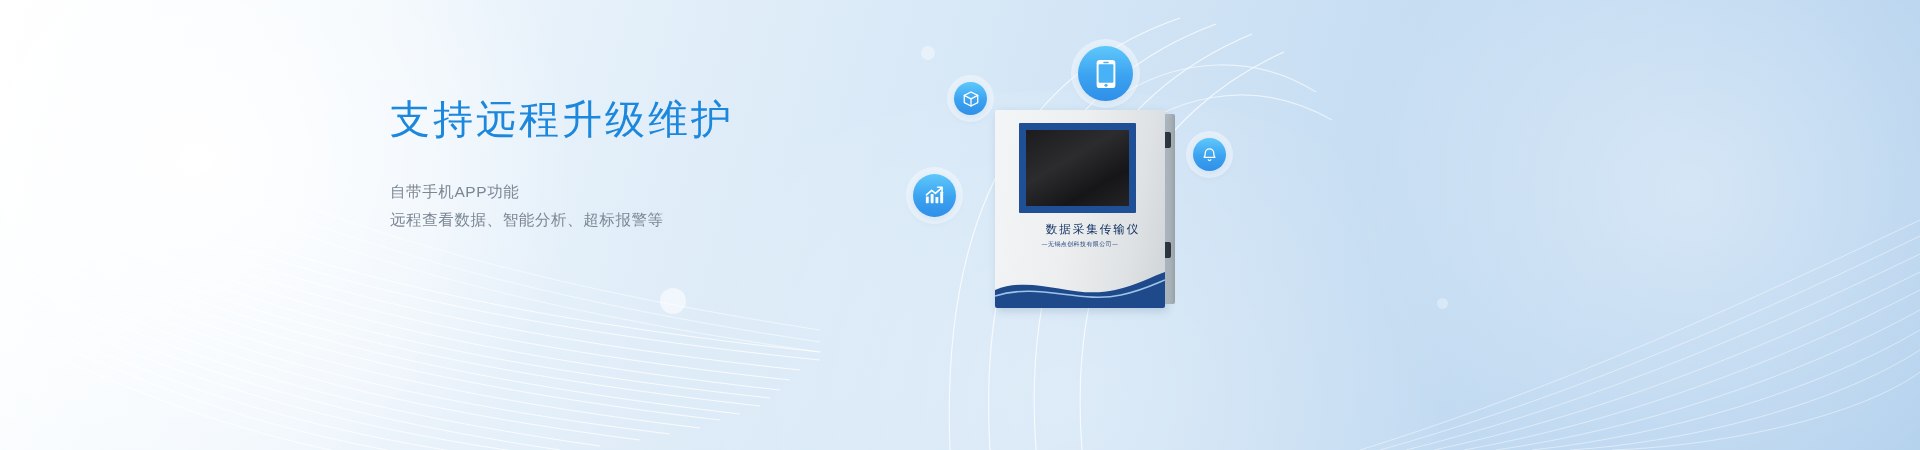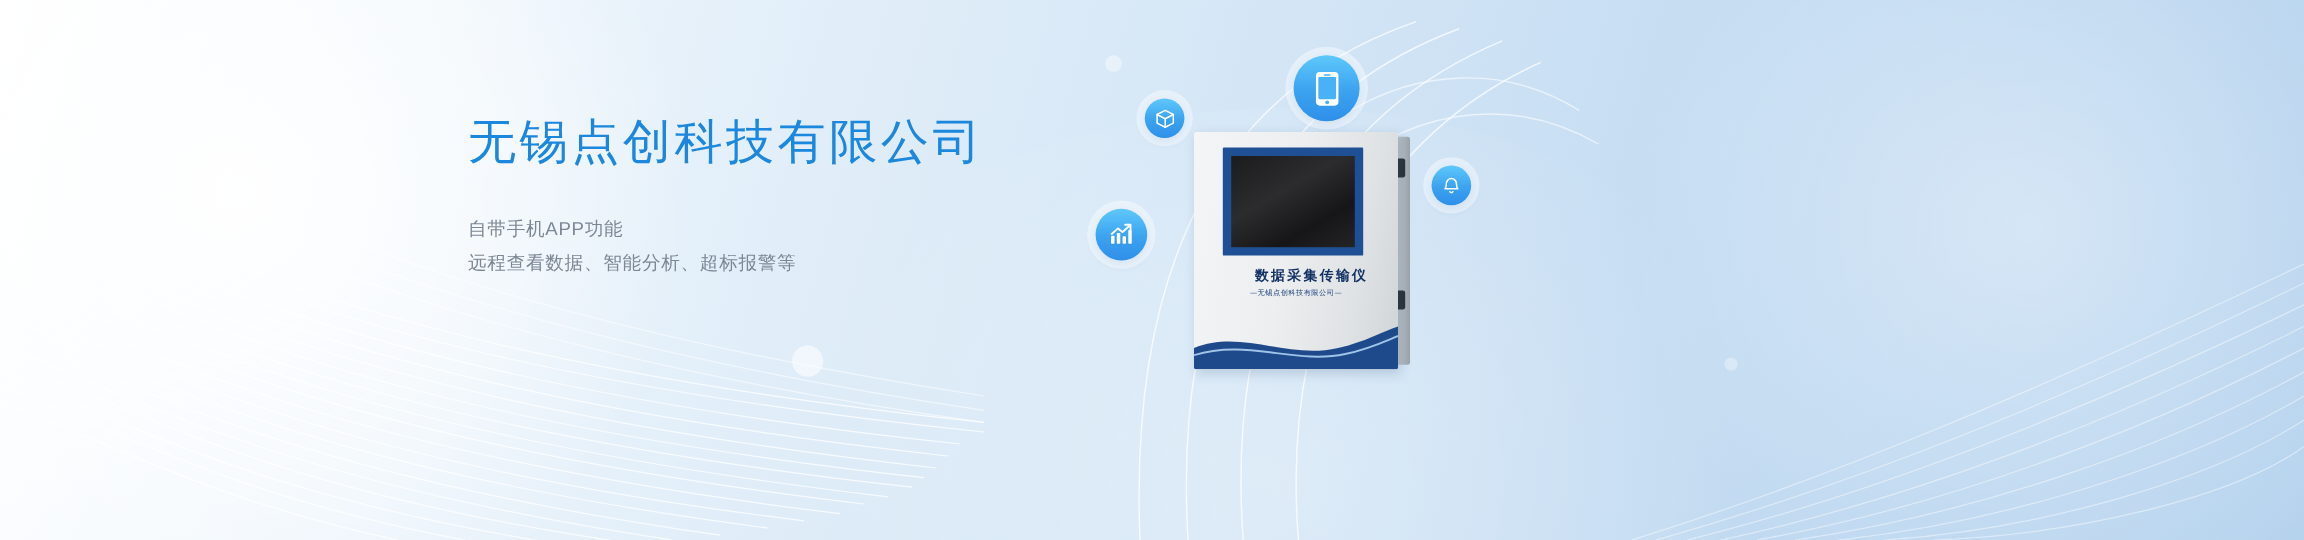--- a/index.html
+++ b/index.html
@@ -51,21 +51,21 @@
   
   .device{position:absolute;left:115px;top:110px;width:180px;height:200px;}
   .dev-body{position:absolute;left:0;top:0;width:170px;height:198px;
     background:linear-gradient(100deg,#f4f5f6 0%,#eceeef 46%,#dfe2e4 78%,#cfd4d7 100%);
     border-radius:2px;box-shadow:2px 3px 9px rgba(60,95,135,.22);}
   .dev-screen{position:absolute;left:24px;top:13px;width:117px;height:90px;
     background:#1f4f94;padding:7px;box-sizing:border-box;border-radius:1px;}
   .dev-screen i{display:block;width:100%;height:100%;
     background:linear-gradient(150deg,#1c1c1e 0%,#2c2c2e 40%,#161618 72%,#242426 100%);}
   .dev-label{position:absolute;left:0;top:112px;width:170px;text-align:center;}
-  .dev-name{font-family:"DejaVu Serif","Liberation Serif",serif;font-size:11.5px;letter-spacing:2px;color:#123163;font-weight:700;padding-left:26px;}
+  .dev-name{font-family:"DejaVu Serif","Liberation Serif",serif;font-size:11.5px;letter-spacing:2px;color:#123163;font-weight:400;padding-left:26px;}
   .dev-sub{font-family:"DejaVu Serif","Liberation Serif",serif;font-size:6px;letter-spacing:.4px;color:#1b3f7a;margin-top:3px;}
   .dev-wave{position:absolute;left:0;bottom:0;width:170px;height:44px;overflow:hidden;border-radius:0 0 2px 2px;}
   .dev-side{position:absolute;left:168px;top:4px;width:12px;height:190px;
     background:linear-gradient(90deg,#c3c9cd 0%,#aeb5ba 60%,#9aa2a8 100%);border-radius:0 2px 2px 0;}
   .knob{position:absolute;left:167px;width:9px;height:16px;background:#2b3136;border-radius:2px;}
   .knob1{top:22px;} .knob2{top:132px;}
 
   .dot{position:absolute;border-radius:50%;background:rgba(255,255,255,.55);}
 </style>
 </head>
@@ -118,21 +118,21 @@
       <path d="M252,300 C364,296 500,266 560,222"></path>
     </g>
   </svg>
 
   <div class="dot" style="left:660px;top:288px;width:26px;height:26px;"></div>
   <div class="dot" style="left:407px;top:184px;width:13px;height:13px;opacity:.7;"></div>
   <div class="dot" style="left:921px;top:46px;width:14px;height:14px;opacity:.75;"></div>
   <div class="dot" style="left:1437px;top:298px;width:11px;height:11px;opacity:.6;"></div>
 
   <div class="copy">
-    <h1 class="title">无锡点创科技有限公司</h1>
+    <h1 class="title">支持远程升级维护</h1>
     <ul class="lines">
       <li>自带手机APP功能</li>
       <li>远程查看数据、智能分析、超标报警等</li>
     </ul>
   </div>
 
   <div class="product">
 
     <svg class="rings" viewBox="0 0 560 450">
       <g fill="none" stroke="#ffffff" stroke-opacity="0.75" stroke-width="1.2">

